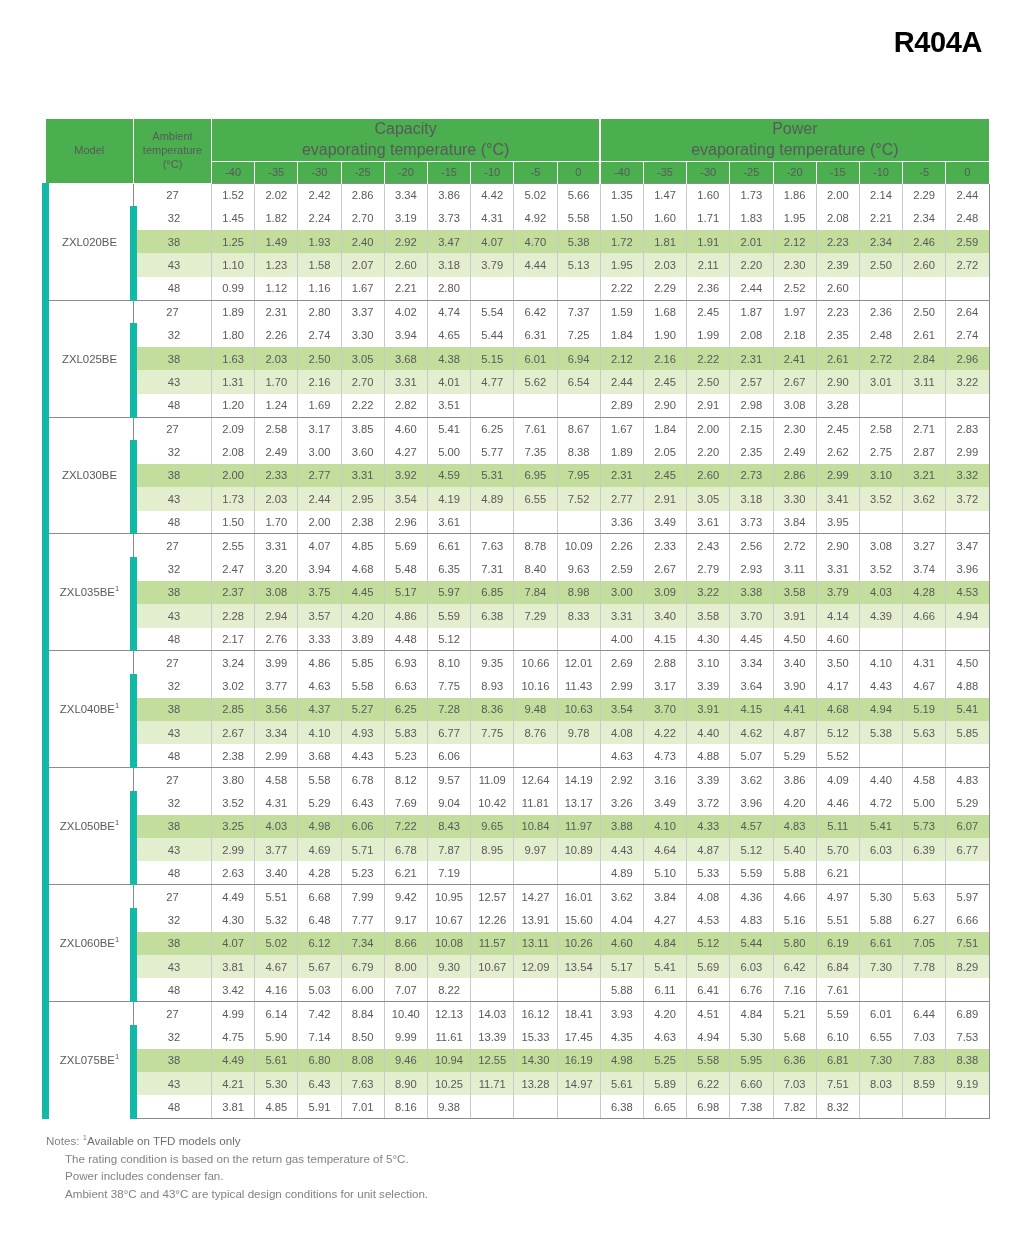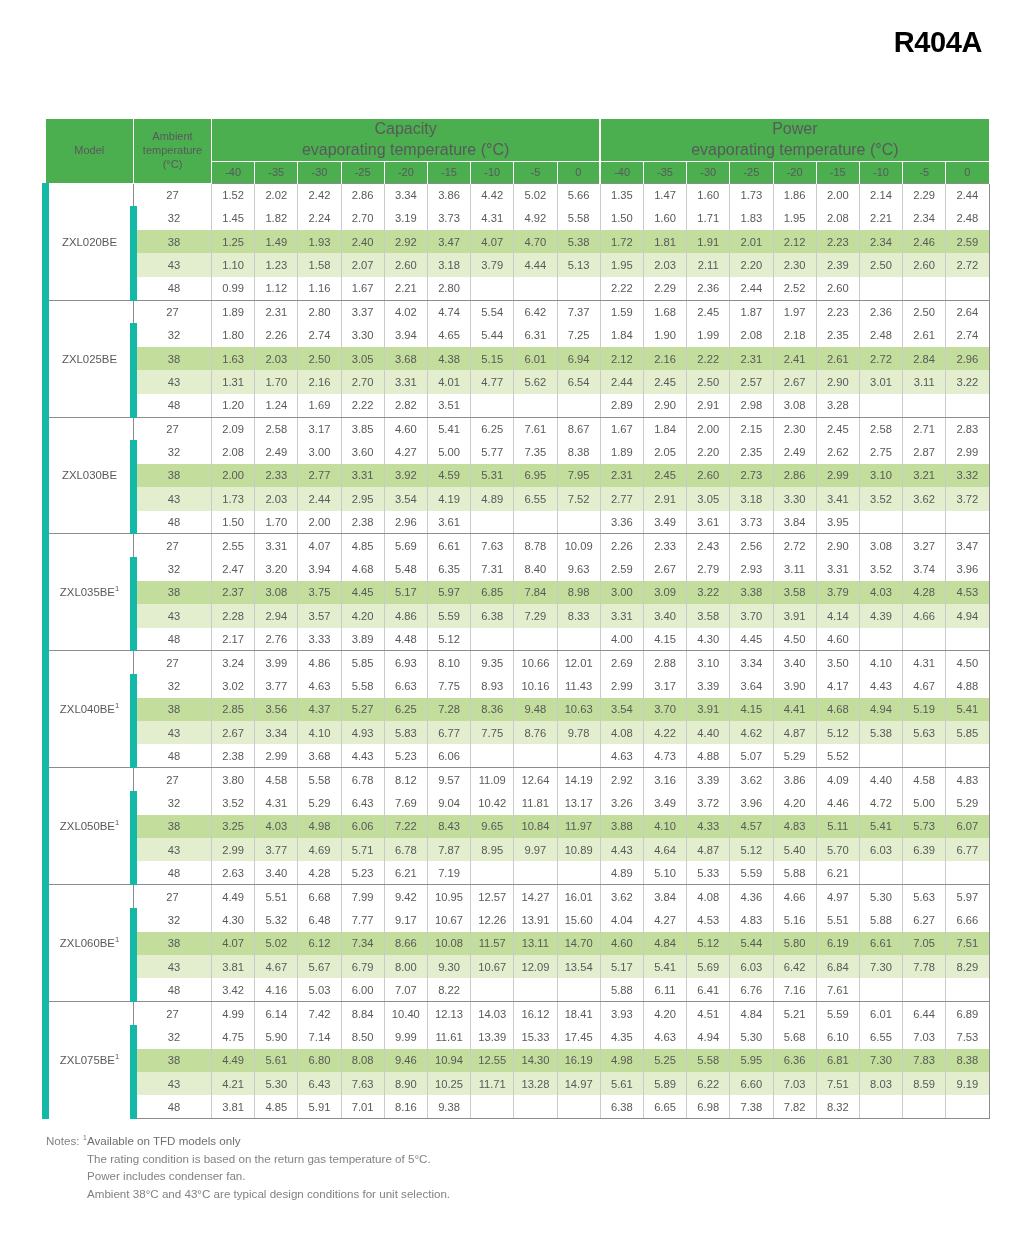--- a/index.html
+++ b/index.html
@@ -110,21 +110,21 @@
   .sup { font-size: 7.6px; vertical-align: super; line-height: 0; }
 
   
   .notes {
     margin-top: 13px;
     font-size: 11.6px;
     color: #808285;
     line-height: 1.52;
   }
   .notes .n-first { margin-left: 4px; }
-  .notes .n-rest { margin-left: 45px; }
+  .notes .n-rest { margin-left: 23px; }
   .notes .n-strong { color: #6d6e71; }
 </style>
 </head>
 <body>
 
 <div class="page">
 
   <div class="doc-header">
     <div class="refrigerant">R404A</div>
   </div>
@@ -873,21 +873,21 @@
         <tr class="hl-dark">
           <td class="amb first-col">38</td>
           <td class="">4.07</td>
           <td class="">5.02</td>
           <td class="">6.12</td>
           <td class="">7.34</td>
           <td class="">8.66</td>
           <td class="">10.08</td>
           <td class="">11.57</td>
           <td class="">13.11</td>
-          <td class="">14.70</td>
+          <td class="">10.26</td>
           <td class="">4.60</td>
           <td class="">4.84</td>
           <td class="">5.12</td>
           <td class="">5.44</td>
           <td class="">5.80</td>
           <td class="">6.19</td>
           <td class="">6.61</td>
           <td class="">7.05</td>
           <td class="last-col">7.51</td>
         </tr>

